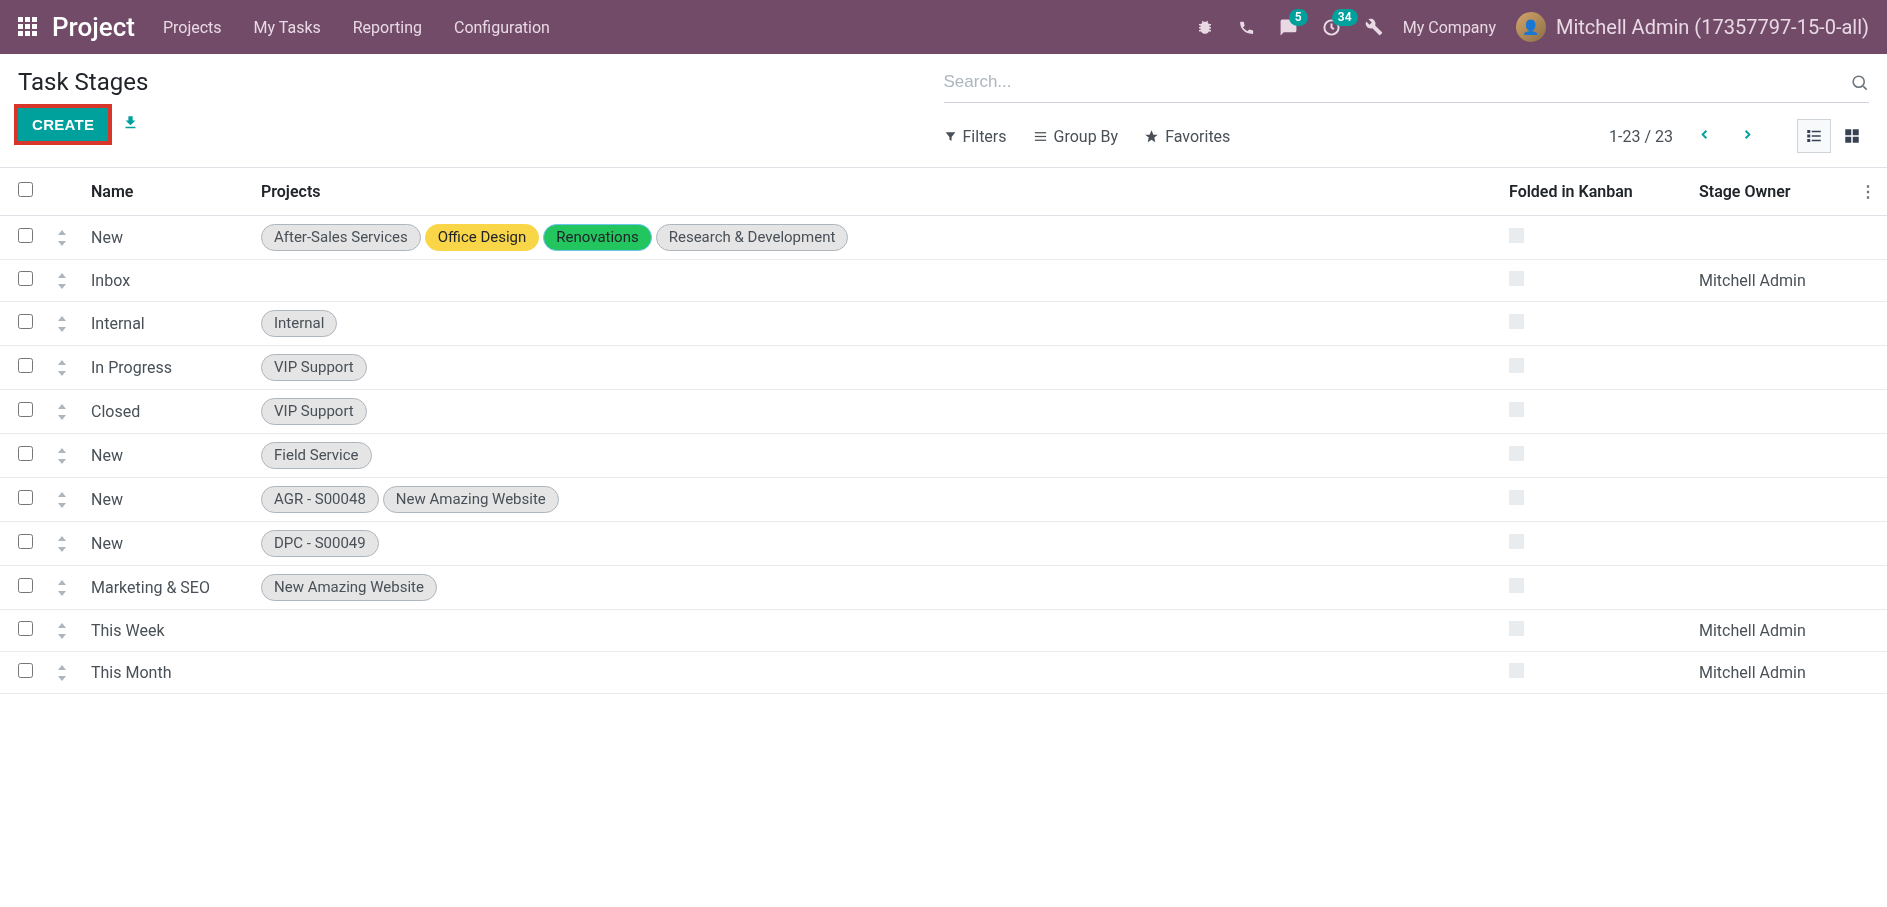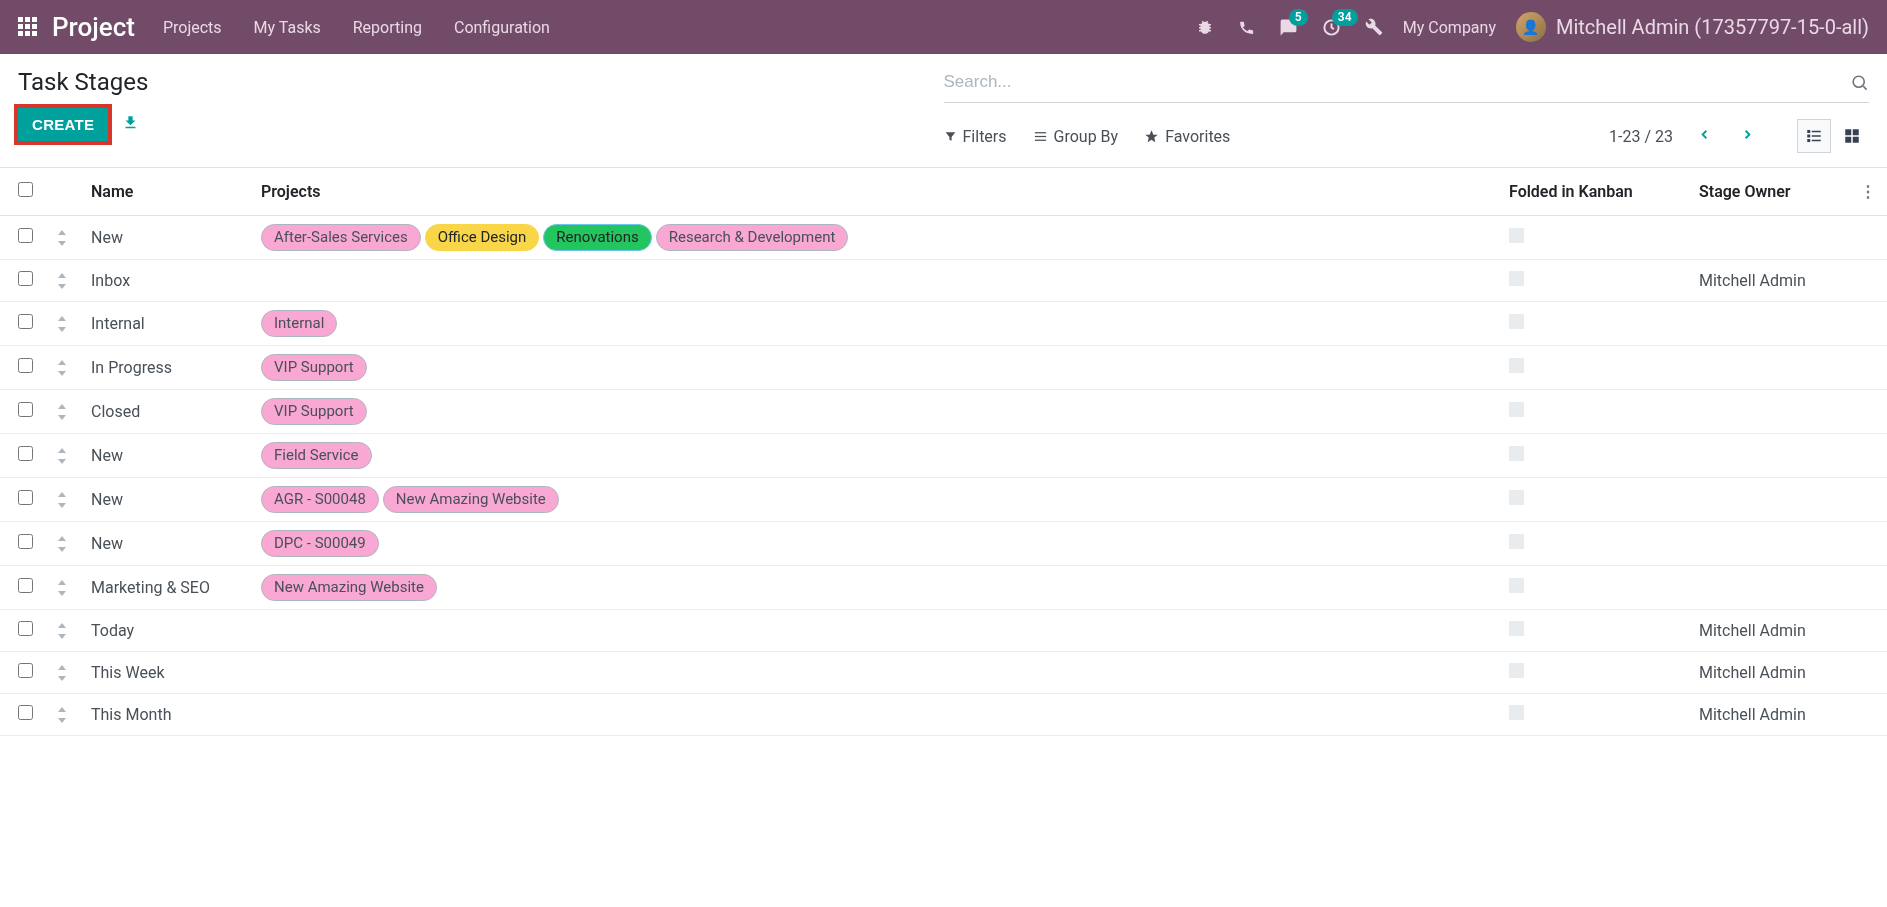--- a/index.html
+++ b/index.html
@@ -51,21 +51,21 @@
   thead th { text-align: left; font-weight: 600; font-size: 16px; color: #212529; padding: 14px 10px; border-bottom: 1px solid #dee2e6; }
   thead th.col-check { width: 36px; padding-left: 18px; }
   thead th.col-handle { width: 38px; }
   thead th.col-name { width: 170px; }
   thead th.col-folded { width: 190px; }
   thead th.col-owner { width: 160px; }
   thead th.col-menu { width: 38px; text-align:center; }
   tbody td { padding: 8px 10px; border-bottom: 1px solid #e9ecef; font-size: 16px; color: #495057; vertical-align: middle; height: 42px; }
   .col-check input, thead th.col-check input { width: 15px; height: 15px; cursor: pointer; }
   .drag-handle { color: #adb5bd; cursor: grab; display: flex; flex-direction: column; align-items:center; gap:-2px;}
-  .tag { display: inline-block; padding: 2px 12px; border-radius: 14px; font-size: 15px; margin-right: 4px; border: 1px solid #adb5bd; background: #f9a8d4; color: #495057; line-height:1.4;}
+  .tag { display: inline-block; padding: 2px 12px; border-radius: 14px; font-size: 15px; margin-right: 4px; border: 1px solid #adb5bd; background: #e5e5e5; color: #495057; line-height:1.4;}
   .tag.yellow { background: #f9d548; border-color: #f9d548; color: #212529; }
   .tag.blue { background: #22c55e; border-color: #6cc5ed; color: #212529; }
   .folded-box { width: 15px; height: 15px; background: #e9ecef; display: inline-block; }
   .kebab { cursor: pointer; color: #6c757d; }
 </style>
 </head>
 <body>
 
 <div class="navbar">
   <div class="nav-apps">
@@ -359,35 +359,20 @@
       </tr>
       <tr>
         <td class="col-check" style="padding-left: 18px;"><input type="checkbox" style=""></td>
         <td>
           <span class="drag-handle">
             <svg width="12" height="16" viewBox="0 0 12 16" fill="currentColor">
               <path d="M6 0l4 5H2l4-5zM6 16l-4-5h8l-4 5z"></path>
             </svg>
           </span>
         </td>
-        <td>Today</td>
-        <td></td>
-        <td><span class="folded-box"></span></td>
-        <td>Mitchell Admin</td>
-        <td></td>
-      </tr>
-      <tr>
-        <td class="col-check" style="padding-left: 18px;"><input type="checkbox" style=""></td>
-        <td>
-          <span class="drag-handle">
-            <svg width="12" height="16" viewBox="0 0 12 16" fill="currentColor">
-              <path d="M6 0l4 5H2l4-5zM6 16l-4-5h8l-4 5z"></path>
-            </svg>
-          </span>
-        </td>
         <td>This Week</td>
         <td></td>
         <td><span class="folded-box"></span></td>
         <td>Mitchell Admin</td>
         <td></td>
       </tr>
       <tr>
         <td class="col-check" style="padding-left: 18px;"><input type="checkbox" style=""></td>
         <td>
           <span class="drag-handle">

